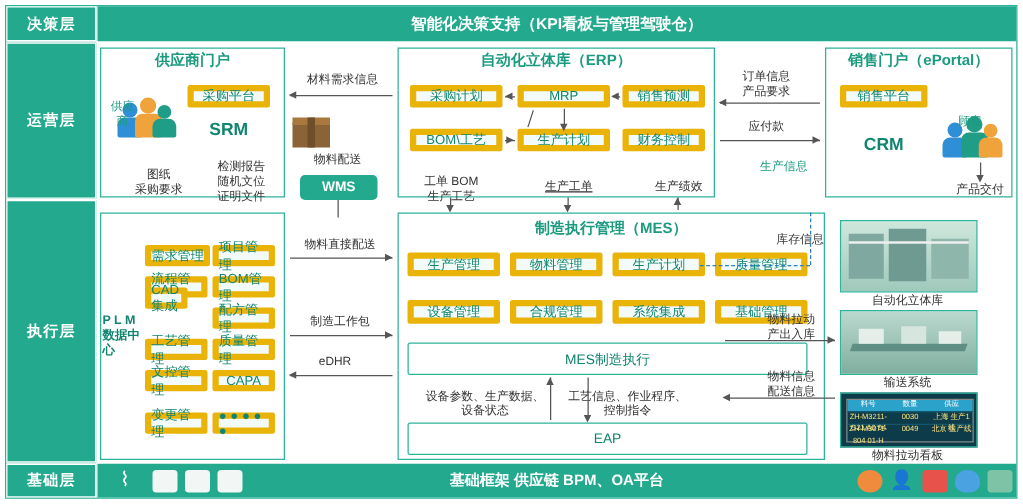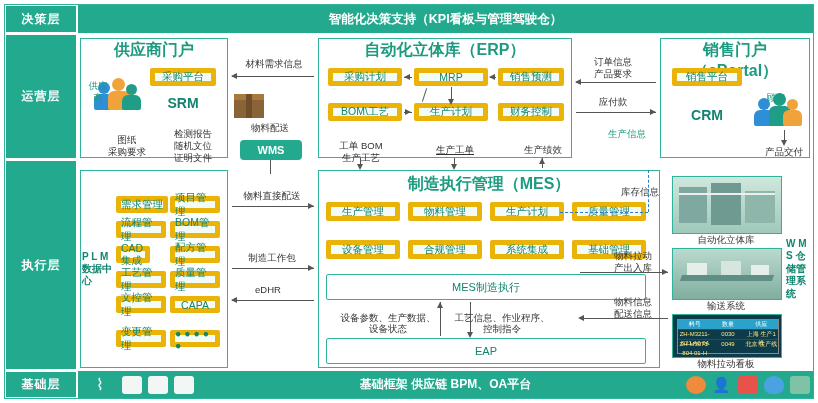--- a/index.html
+++ b/index.html
@@ -25,21 +25,21 @@
 
   
   .base-bar{left:78px;top:371px;width:735px;height:27px;background:#23a98e;color:#fff;
     display:flex;align-items:center;justify-content:center;font-size:12px;font-weight:bold;}
   .base-icons-left{left:96px;top:374px;width:120px;height:22px;display:flex;align-items:center;gap:6px;}
   .base-icons-right{left:650px;top:373px;width:160px;height:24px;display:flex;align-items:center;gap:6px;justify-content:flex-end;}
   .bicon{width:20px;height:18px;border-radius:3px;display:inline-block;}
 
   
   .panel{border:1px solid #2fb39a;background:#ffffff;}
-  .panel-title{color:#1c9b80;font-size:16px;font-weight:bold;text-align:center;}
+  .panel-title{color:#1c9b80;font-size:12px;font-weight:bold;text-align:center;}
 
   
   .sup-panel{left:80px;top:38px;width:148px;height:120px;}
   .sup-title{left:80px;top:40px;width:148px;height:16px;}
   .chip{border:5px solid #eab308;background:#f3fbf9;color:#11856f;font-size:10.5px;
     display:flex;align-items:center;justify-content:center;border-radius:2px;}
 
   
   .erp-panel{left:318px;top:38px;width:254px;height:120px;}
   .erp-title{left:318px;top:40px;width:254px;height:16px;}
@@ -211,21 +211,21 @@
   <div class="lbl" style="left:756px;top:146px;width:56px;">产品交付</div>
   <div class="vline" style="left:784px;top:130px;height:14px;"></div>
   <div class="arrow-d" style="left:780.5px;top:140px;"></div>
 
   <div class="abs panel plm-panel"></div>
   <div class="abs plm-side">P L M 数据中心</div>
   <div class="abs chip" style="left:116px;top:196px;width:52px;height:17px;">需求管理</div>
   <div class="abs chip" style="left:170px;top:196px;width:50px;height:17px;">项目管理</div>
   <div class="abs chip" style="left:116px;top:221px;width:50px;height:17px;">流程管理</div>
   <div class="abs chip" style="left:170px;top:221px;width:50px;height:17px;">BOM管理</div>
-  <div class="abs chip" style="left:116px;top:246px;width:34px;height:17px;">CAD集成</div>
+  <div class="abs chip" style="left:116px;top:230px;width:34px;height:17px;">CAD集成</div>
   <div class="abs chip" style="left:170px;top:246px;width:50px;height:17px;">配方管理</div>
   <div class="abs chip" style="left:116px;top:271px;width:50px;height:17px;">工艺管理</div>
   <div class="abs chip" style="left:170px;top:271px;width:50px;height:17px;">质量管理</div>
   <div class="abs chip" style="left:116px;top:296px;width:50px;height:17px;">文控管理</div>
   <div class="abs chip" style="left:170px;top:296px;width:50px;height:17px;">CAPA</div>
   <div class="abs chip" style="left:116px;top:330px;width:50px;height:17px;">变更管理</div>
   <div class="abs chip" style="left:170px;top:330px;width:50px;height:17px;">● ● ● ● ●</div>
 
   <div class="abs panel mes-panel"></div>
   <div class="abs panel-title mes-title">制造执行管理（MES）</div>
@@ -240,21 +240,20 @@
 
   <div class="abs mes-wide" style="left:326px;top:274px;width:320px;height:26px;">MES制造执行</div>
   <div class="lbl" style="left:338px;top:312px;width:100px;line-height:11px;">设备参数、生产数据、设备状态</div>
   <div class="lbl" style="left:452px;top:312px;width:100px;line-height:11px;">工艺信息、作业程序、控制指令</div>
   <div class="vline" style="left:440px;top:302px;height:34px;"></div>
   <div class="arrow-u" style="left:436.5px;top:302px;"></div>
   <div class="vline" style="left:470px;top:302px;height:34px;"></div>
   <div class="arrow-d" style="left:466.5px;top:332px;"></div>
   <div class="abs mes-wide" style="left:326px;top:338px;width:320px;height:26px;">EAP</div>
 
-  <div class="abs wms-col">W M S 仓储管理系统</div>
 
   <div class="img-box" style="left:672px;top:176px;width:108px;height:56px;background:linear-gradient(#cfe7dd,#9fc9bb);">
     <div class="wh" style="left:6px;top:10px;width:28px;height:36px;background:#7fa9a0;"></div>
     <div class="wh" style="left:38px;top:6px;width:30px;height:42px;background:#6e9a92;"></div>
     <div class="wh" style="left:72px;top:14px;width:30px;height:32px;background:#8fb6ab;"></div>
     <div class="wh" style="left:6px;top:16px;width:96px;height:2px;background:#eee;"></div>
   </div>
   <div class="cap" style="left:672px;top:234px;width:108px;">自动化立体库</div>
 
   <div class="img-box" style="left:672px;top:248px;width:108px;height:50px;background:linear-gradient(#bcd9cf,#7fae9f);">

